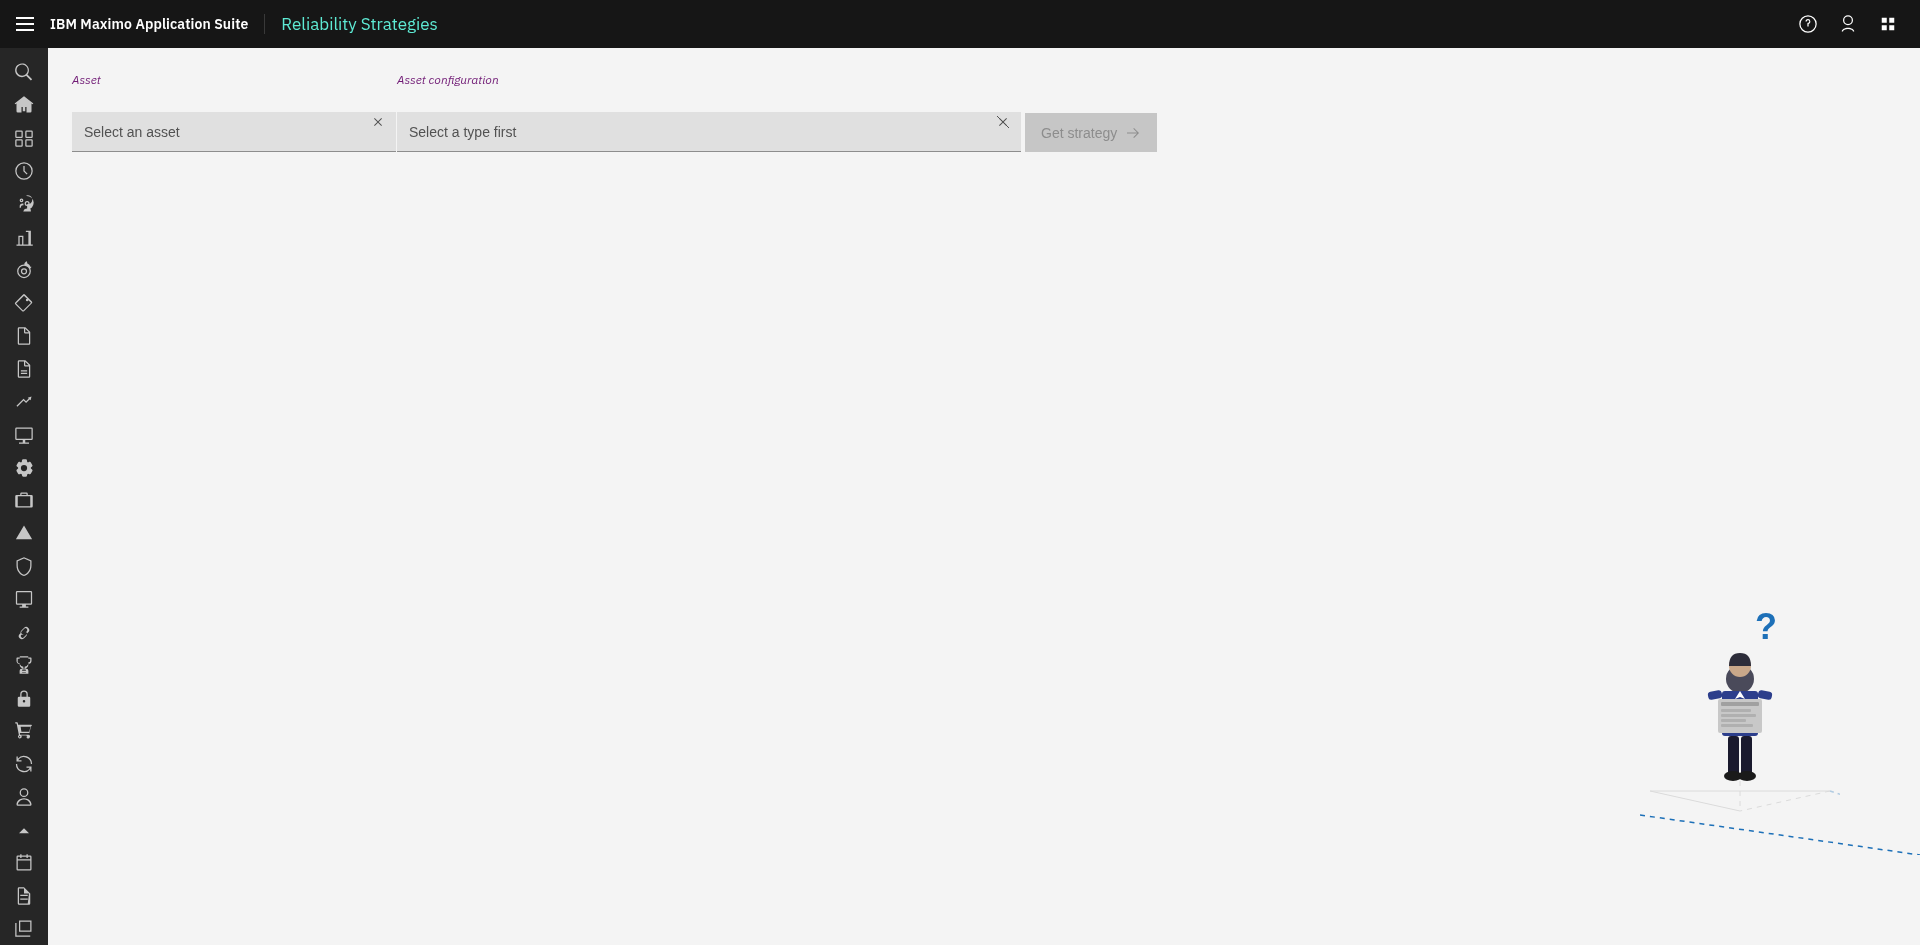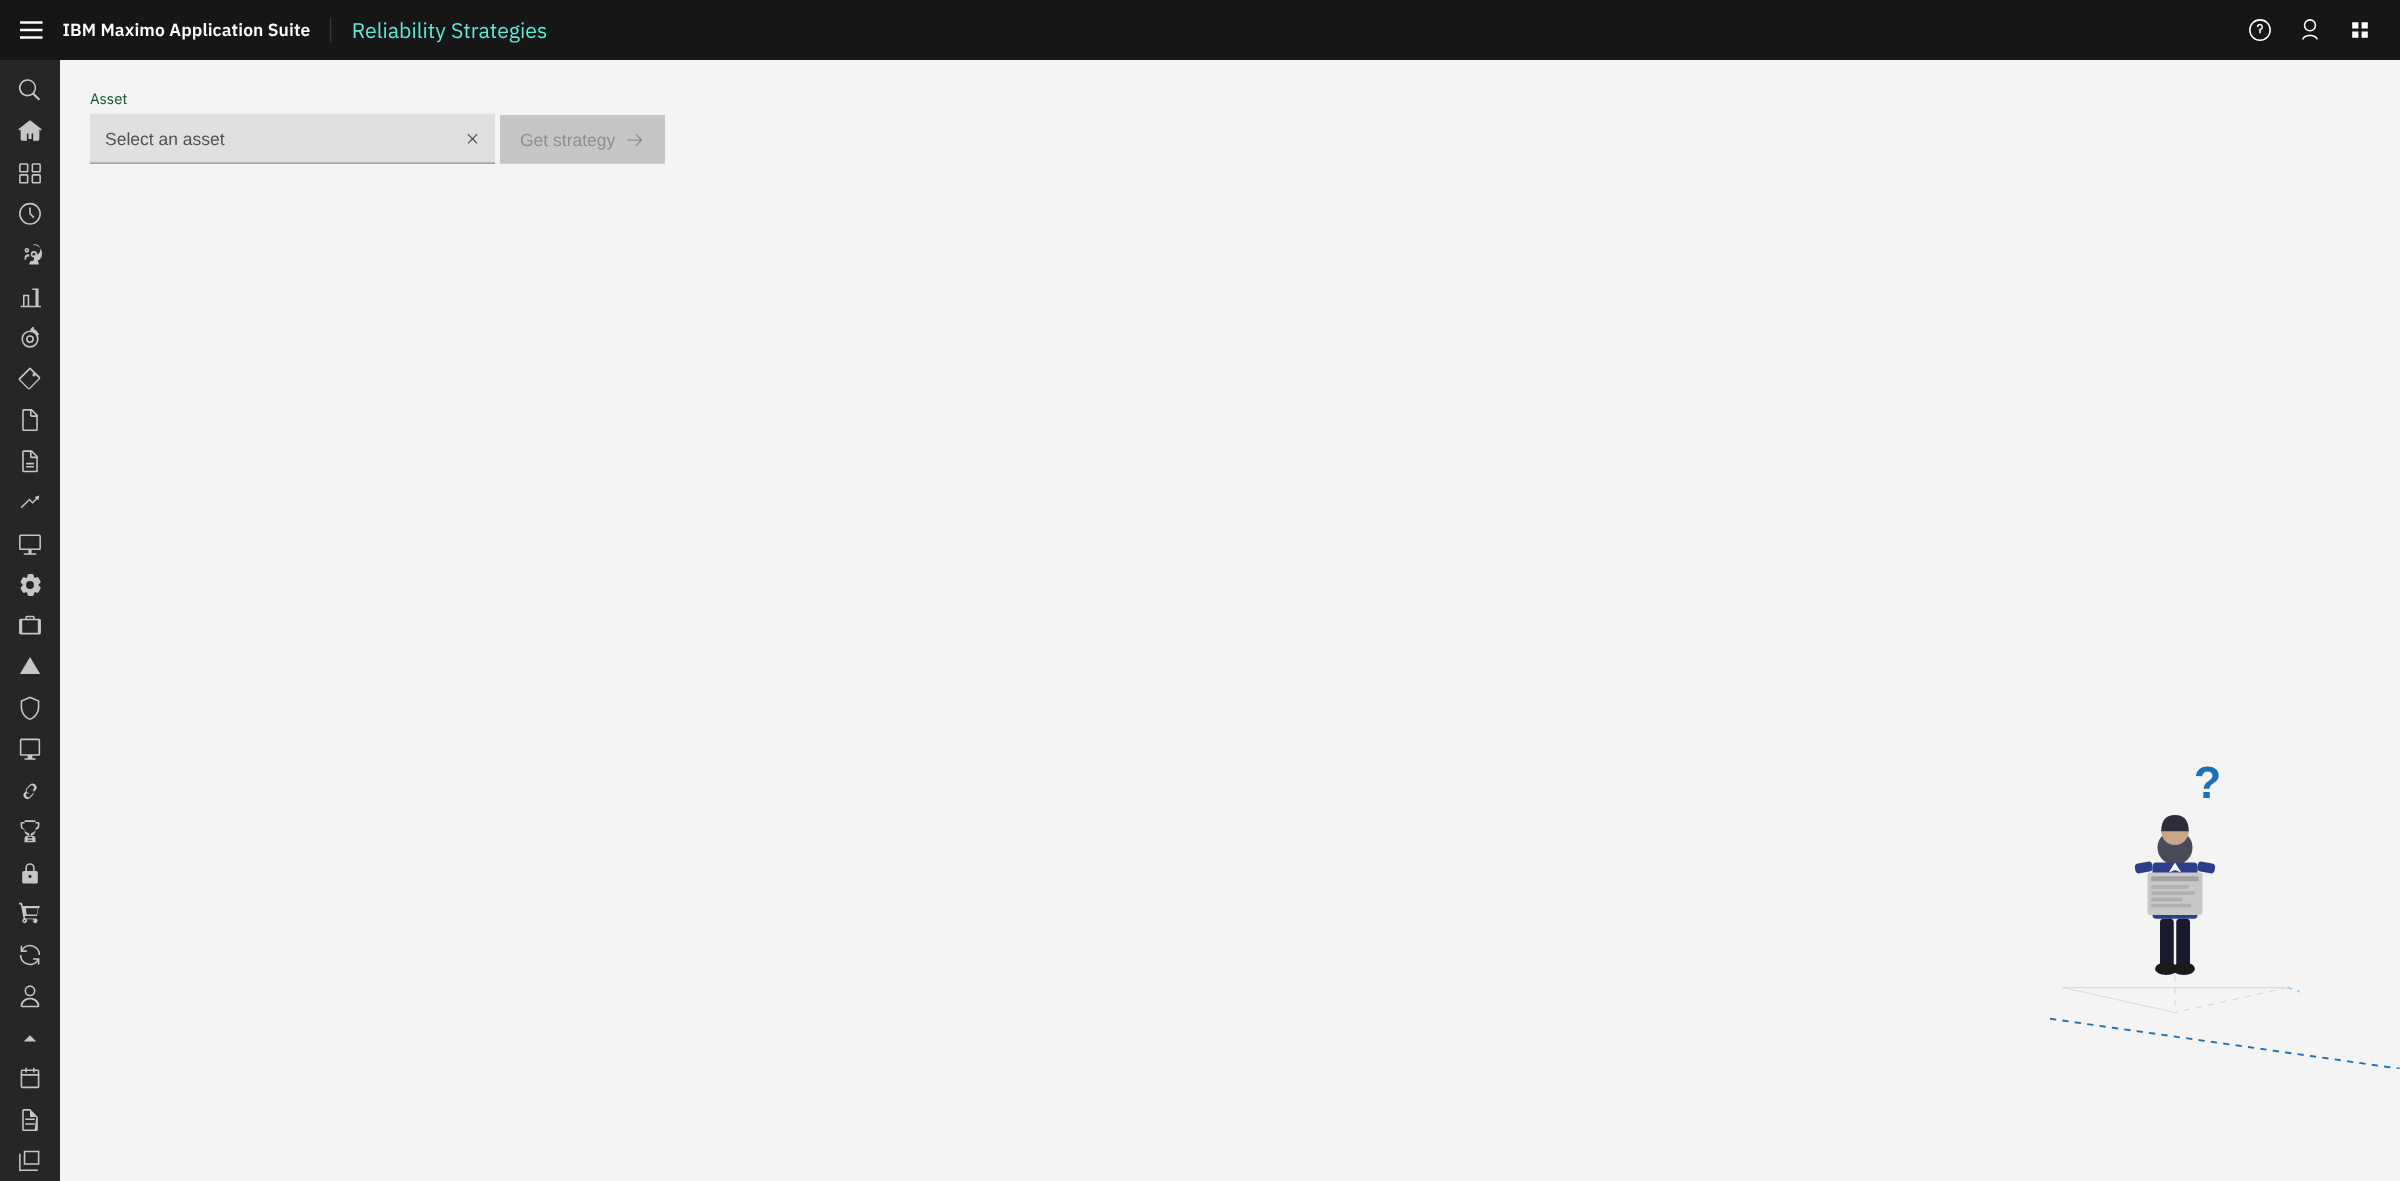--- a/index.html
+++ b/index.html
@@ -111,39 +111,41 @@
       margin-bottom: 16px;
     }
 
     .field-group {
       display: flex;
       flex-direction: column;
       gap: 4px;
     }
     .field-group label {
       font-size: 12px;
-      color: #14532d;
+      color: #701a75;
       font-weight: 400;
+      font-style: italic;
     }
 
     .field-input-wrapper {
       position: relative;
       display: flex;
       align-items: center;
     }
     .field-input {
       height: 40px;
       border: none;
       border-bottom: 1px solid #8d8d8d;
       background: #e0e0e0;
       padding: 0 36px 0 12px;
       font-size: 14px;
       color: #161616;
       outline: none;
       cursor: text;
+      margin-top: 21px;
     }
     .field-input::placeholder { color: #525252; }
 
     .asset-field { width: 324px; }
     .asset-type-field { width: 324px; }
     .asset-config-field { width: 624px; }
 
     .field-clear-btn {
       position: absolute;
       right: 8px;
@@ -390,20 +392,32 @@
         <input class="field-input asset-field" type="text" placeholder="Select an asset" style="">
         <button class="field-clear-btn" title="Clear">
           <svg viewBox="0 0 32 32" width="16" height="16" fill="currentColor">
               <path d="M24 9.4L22.6 8 16 14.6 9.4 8 8 9.4l6.6 6.6L8 22.6 9.4 24l6.6-6.6 6.6 6.6 1.4-1.4-6.6-6.6L24 9.4z"></path>
             </svg>
         </button>
       </div>
     </div>
 
 
+    <div class="field-group" style="margin-left: 1px;">
+      <label>Asset configuration</label>
+      <div class="field-input-wrapper">
+        <input class="field-input asset-config-field" type="text" disabled="" style="cursor: not-allowed; color: rgb(141, 141, 141);" placeholder="Select a type first">
+        <button class="field-clear-btn" title="Clear">
+          <svg viewBox="0 0 32 32" width="16" height="16" fill="currentColor">
+              <path d="M17.414 16L24 9.414 22.586 8 16 14.586 9.414 8 8 9.414 14.586 16 8 22.586 9.414 24 16 17.414 22.586 24 24 22.586z"></path>
+              <line x1="4" y1="4" x2="28" y2="28" stroke="currentColor" stroke-width="2"></line>
+            </svg>
+        </button>
+      </div>
+    </div>
 
     <button class="get-strategy-btn" disabled="">
       <span>Get strategy</span>
       <svg viewBox="0 0 32 32" fill="currentColor">
           <path d="M18 6l-1.43 1.393L24.15 15H4v2h20.15l-7.58 7.573L18 26l10-10z"></path>
         </svg>
     </button>
 
   </div>
 

